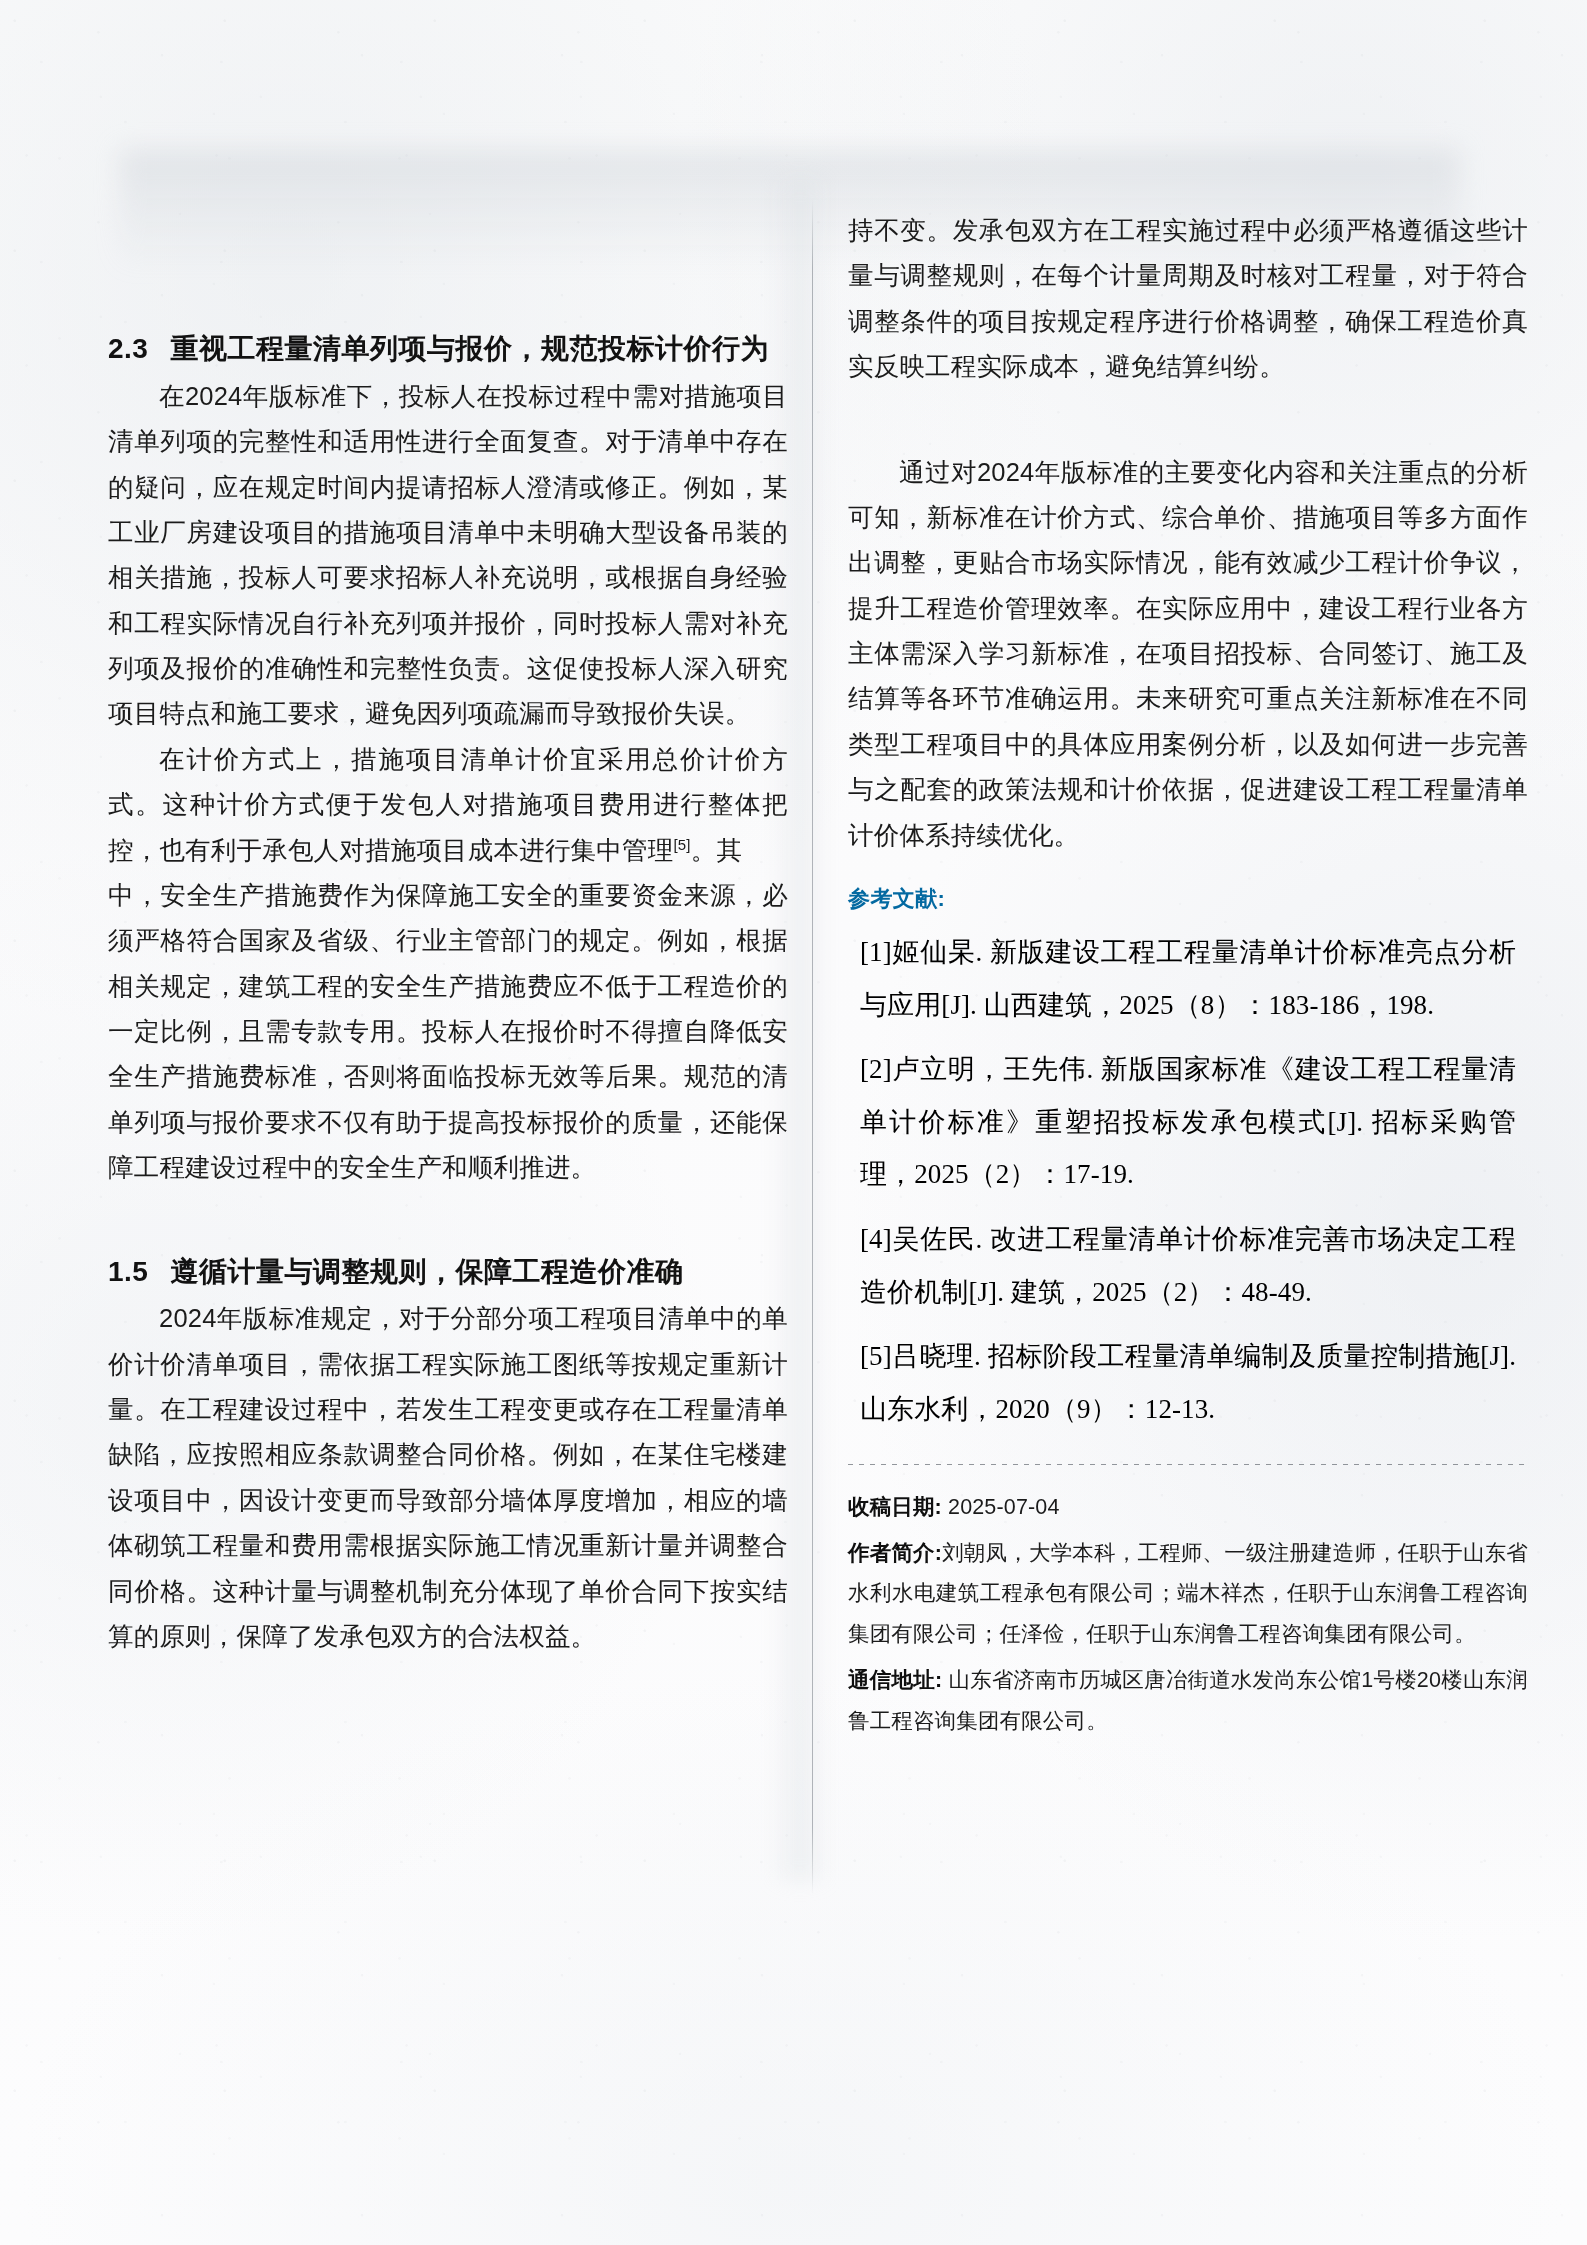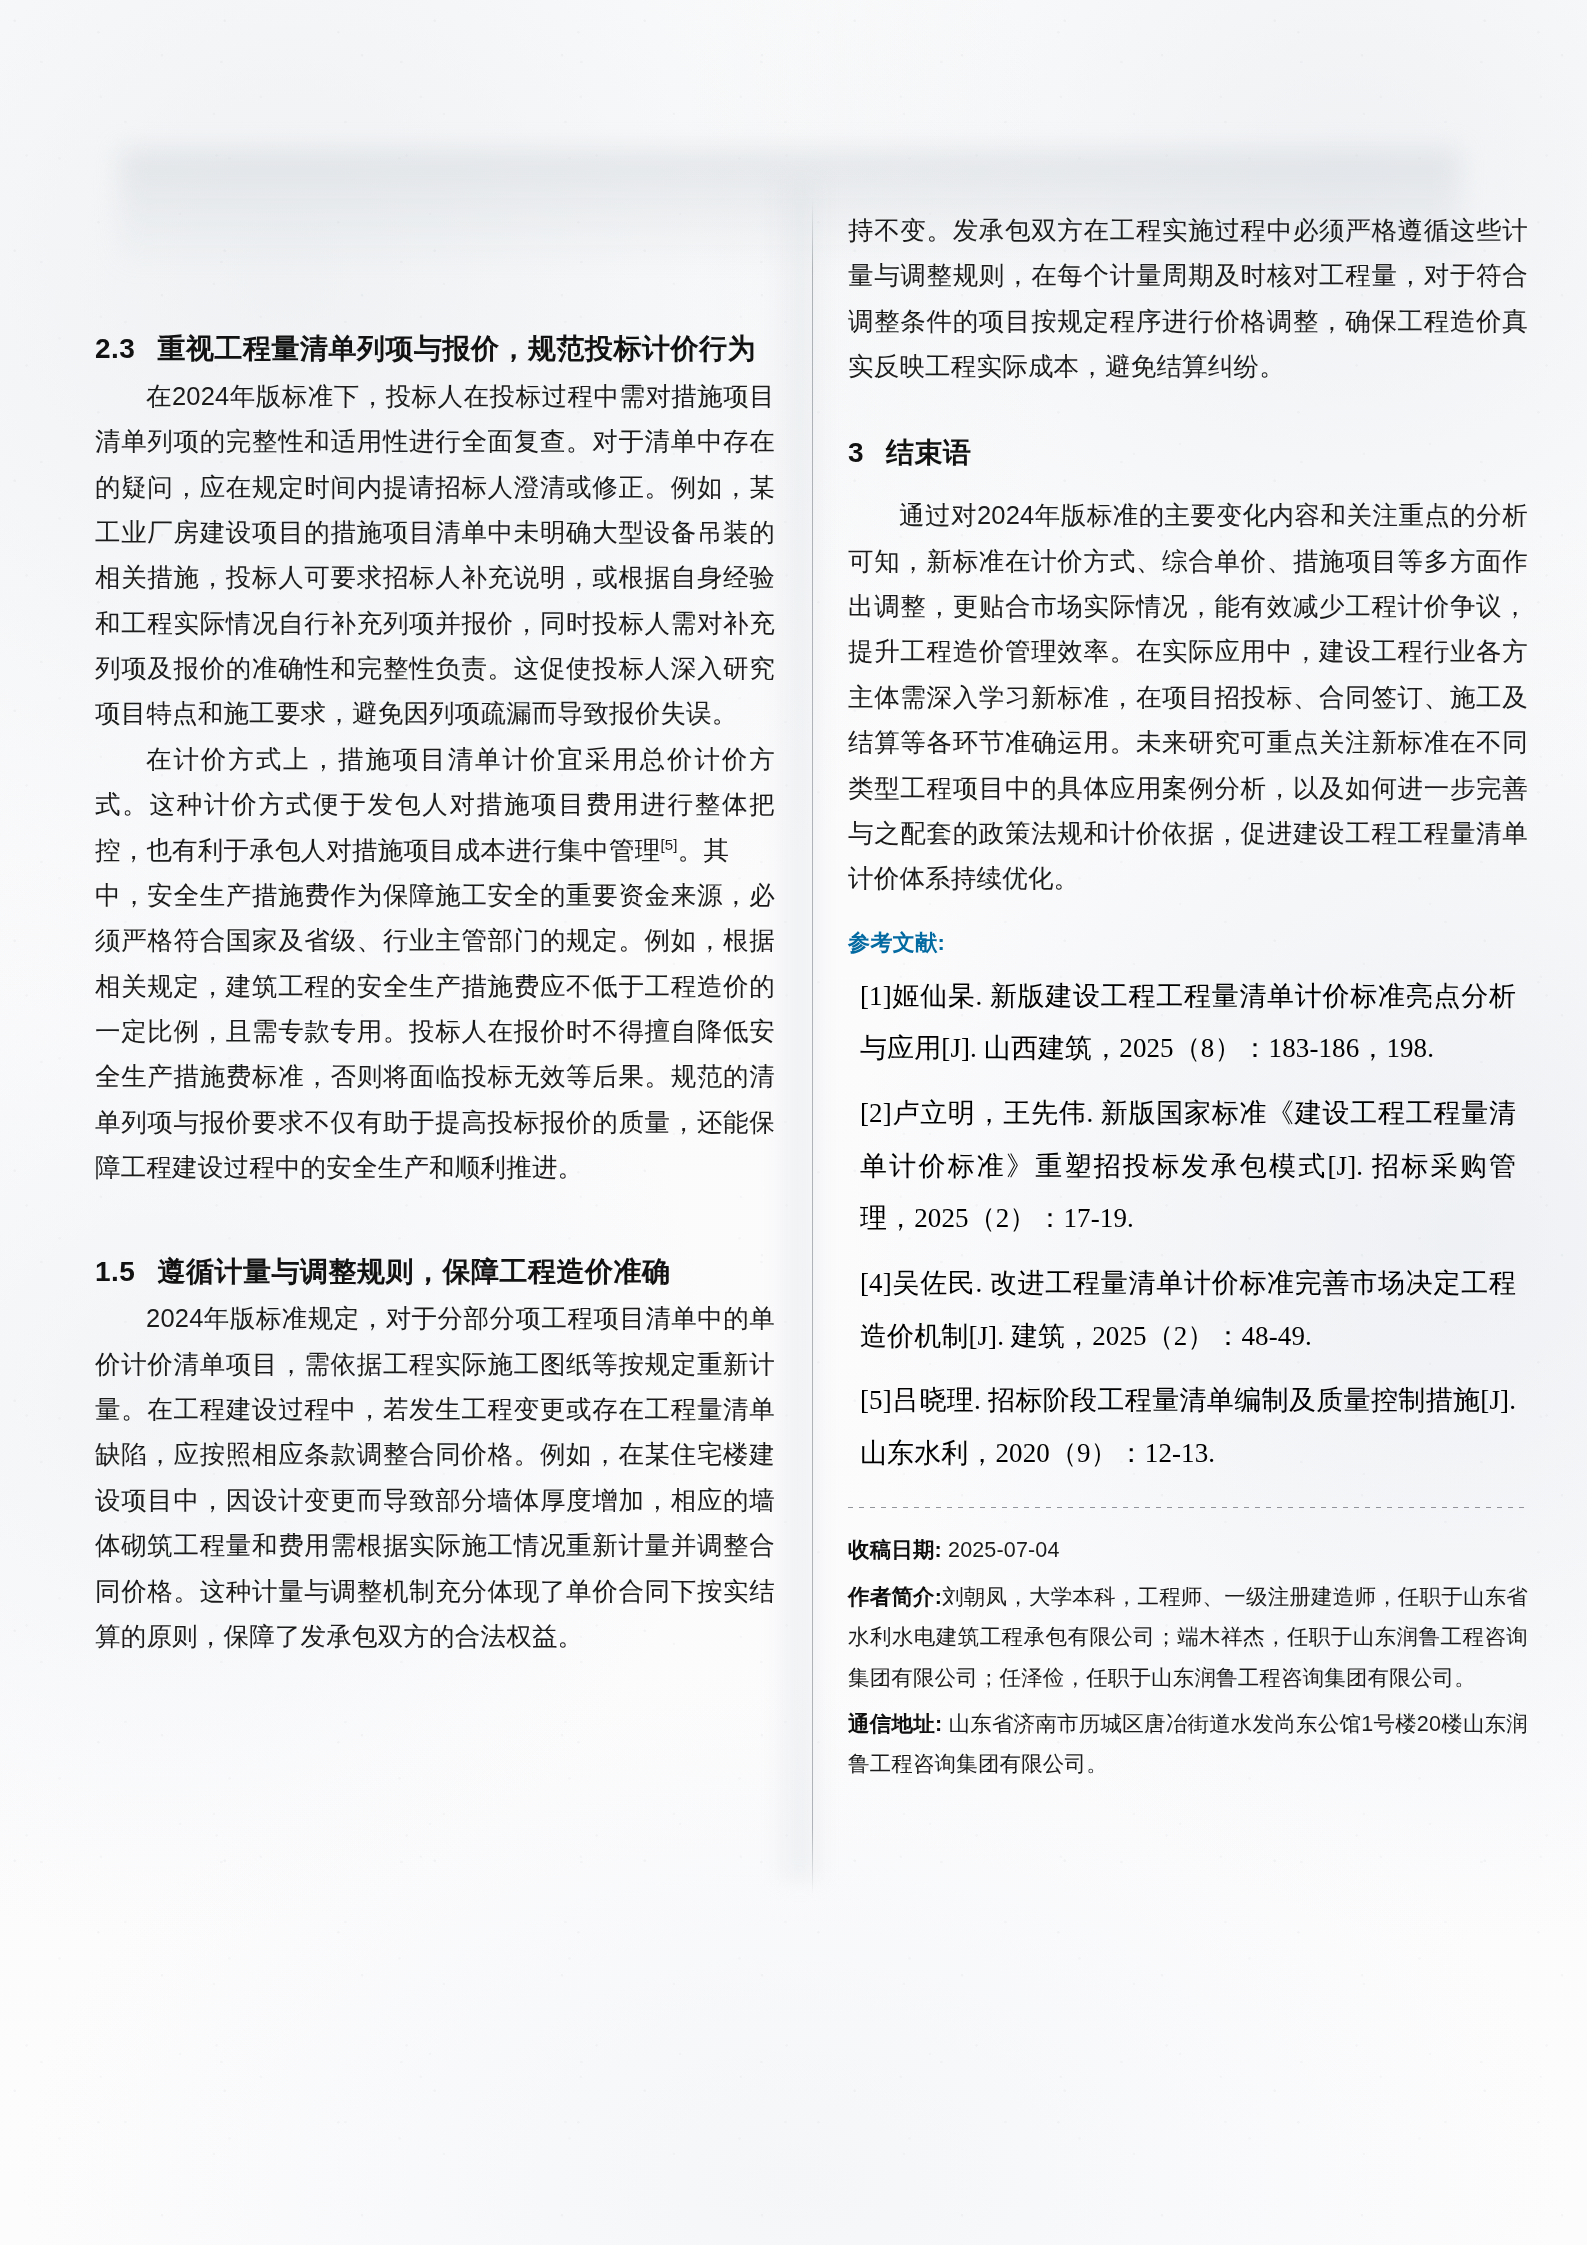--- a/index.html
+++ b/index.html
@@ -80,21 +80,21 @@
       rgba(120,126,134,.55) 4%,
       rgba(120,126,134,.55) 96%,
       rgba(120,126,134,0) 100%);
   }
 
   
   .col {
     position: absolute;
     width: 680px;
   }
-  .col-left  { left: 95px; top: 330px; }
+  .col-left  { left: 108px; top: 330px; }
   .col-right { left: 848px; top: 208px; }
 
   
   h2.section-head {
     font-size: 28px;
     font-weight: 700;
     line-height: 1.35;
     letter-spacing: .5px;
     color: #121212;
     margin: 0 0 6px 0;
@@ -199,23 +199,20 @@
   <p class="body">2024年版标准规定，对于分部分项工程项目清单中的单价计价清单项目，需依据工程实际施工图纸等按规定重新计量。在工程建设过程中，若发生工程变更或存在工程量清单缺陷，应按照相应条款调整合同价格。例如，在某住宅楼建设项目中，因设计变更而导致部分墙体厚度增加，相应的墙体砌筑工程量和费用需根据实际施工情况重新计量并调整合同价格。这种计量与调整机制充分体现了单价合同下按实结算的原则，保障了发承包双方的合法权益。</p>
 
 </div>
 
 <div class="col col-right">
 
   <p class="body tight">持不变。发承包双方在工程实施过程中必须严格遵循这些计量与调整规则，在每个计量周期及时核对工程量，对于符合调整条件的项目按规定程序进行价格调整，确保工程造价真实反映工程实际成本，避免结算纠纷。</p>
 
   <div class="gap-md"></div>
 
-  <h2 class="section-head">
-    <span class="num">3</span><span>结束语</span>
-  </h2>
 
   <div class="gap-sm"></div>
 
   <p class="body">通过对2024年版标准的主要变化内容和关注重点的分析可知，新标准在计价方式、综合单价、措施项目等多方面作出调整，更贴合市场实际情况，能有效减少工程计价争议，提升工程造价管理效率。在实际应用中，建设工程行业各方主体需深入学习新标准，在项目招投标、合同签订、施工及结算等各环节准确运用。未来研究可重点关注新标准在不同类型工程项目中的具体应用案例分析，以及如何进一步完善与之配套的政策法规和计价依据，促进建设工程工程量清单计价体系持续优化。</p>
 
   <h3 class="refs-title">参考文献:</h3>
 
   <p class="ref-item">[1]姬仙杲. 新版建设工程工程量清单计价标准亮点分析与应用[J]. 山西建筑，2025（8）：183-186，198.</p>
   <p class="ref-item">[2]卢立明，王先伟. 新版国家标准《建设工程工程量清单计价标准》重塑招投标发承包模式[J]. 招标采购管理，2025（2）：17-19.</p>
   <p class="ref-item">[4]吴佐民. 改进工程量清单计价标准完善市场决定工程造价机制[J]. 建筑，2025（2）：48-49.</p>

